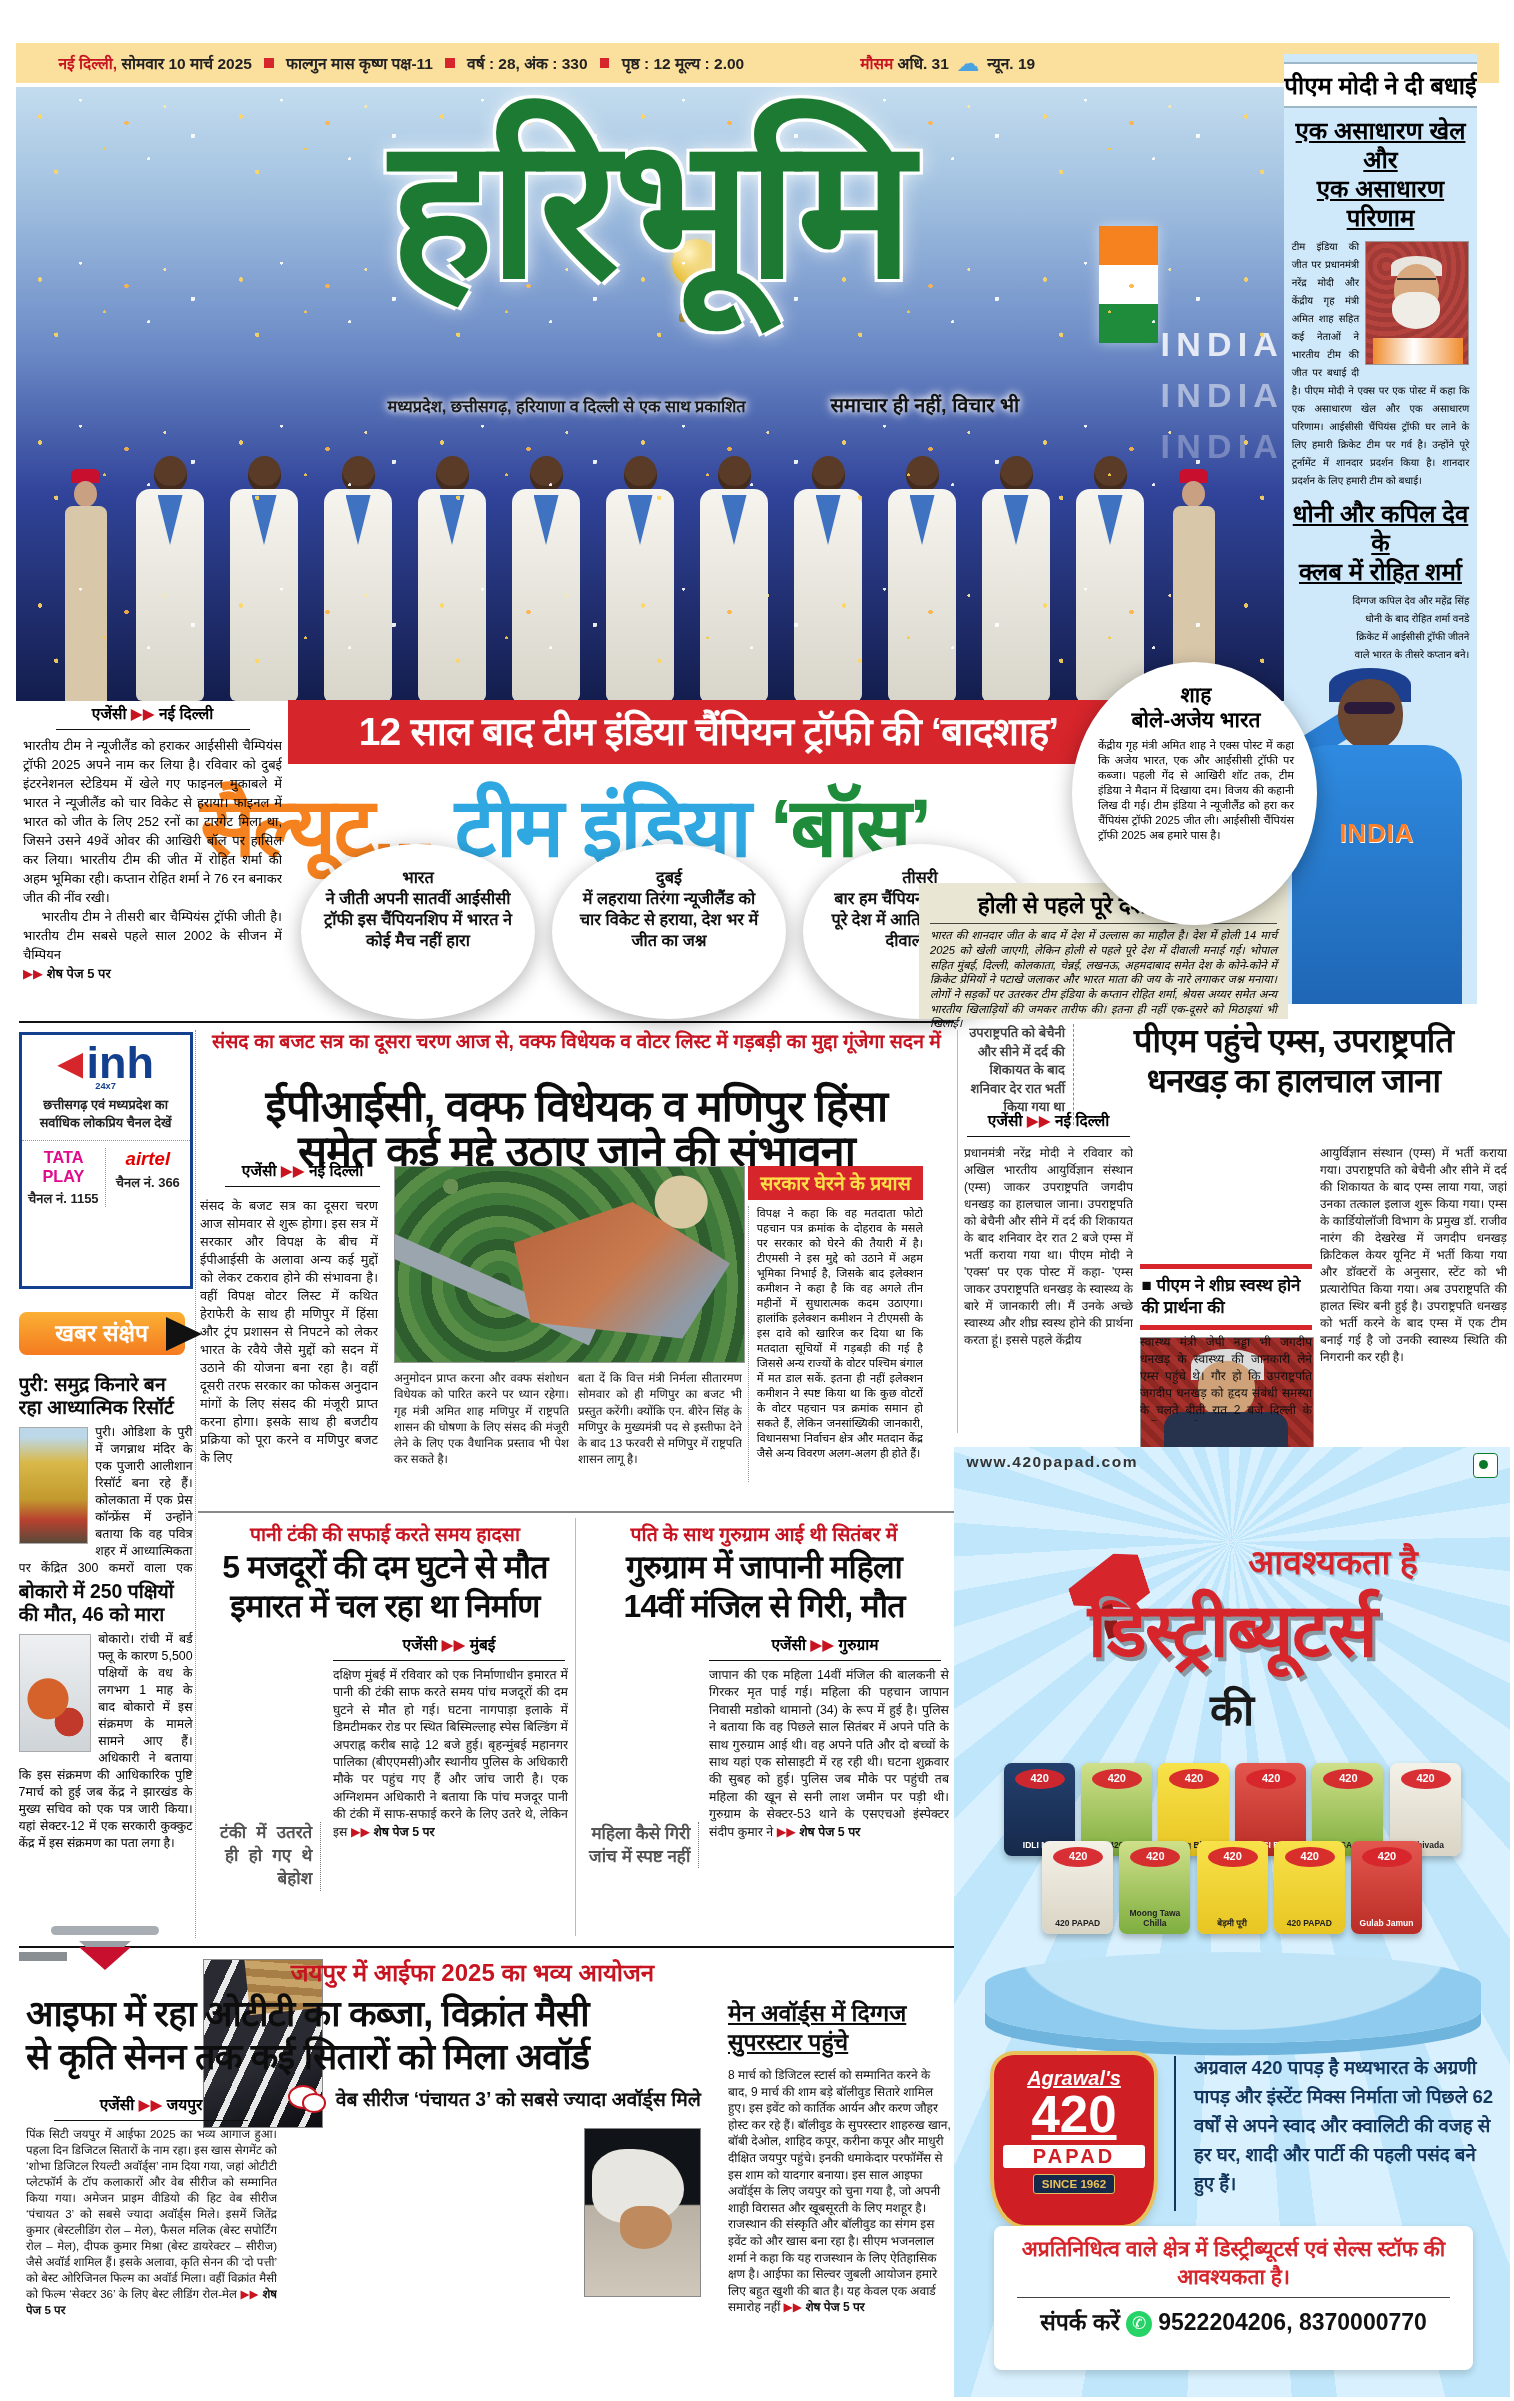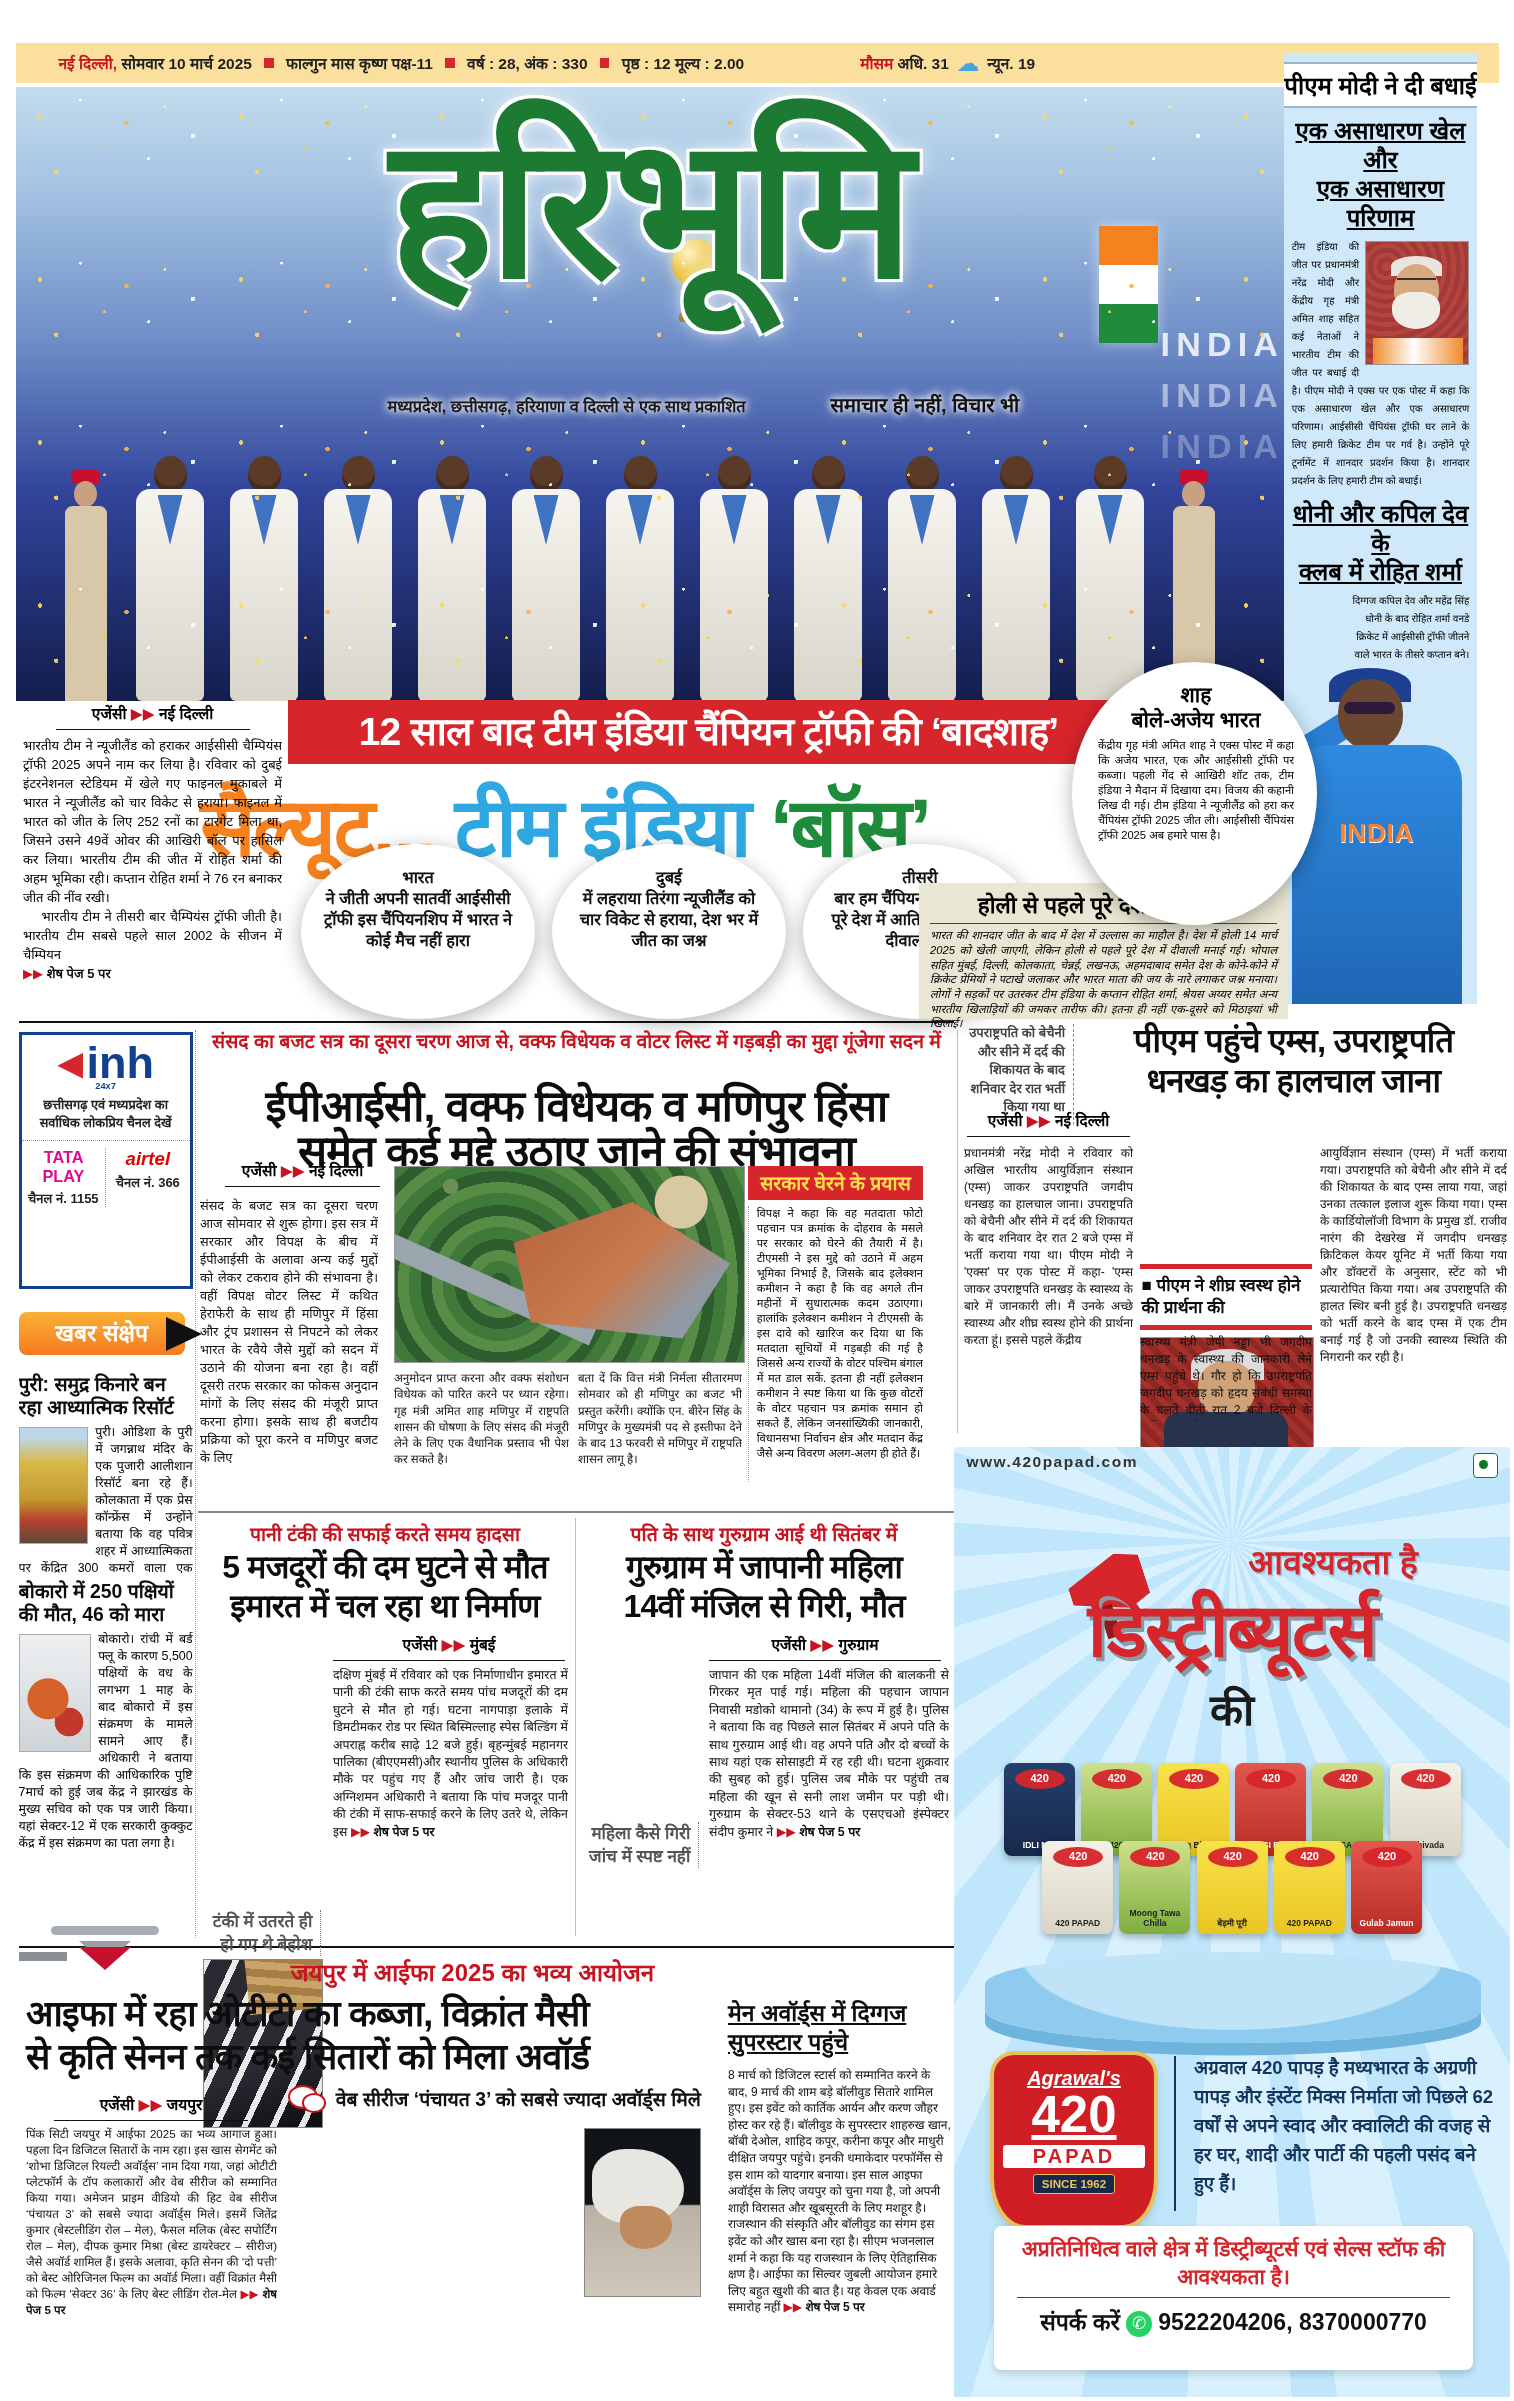--- a/index.html
+++ b/index.html
@@ -411,21 +411,21 @@
     </div>
   <div class="abs capbox" style="left:1140px;top:1264px;width:172px;box-sizing:border-box;">■ <span>पीएम ने शीघ्र स्वस्थ होने की प्रार्थना की</span></div>
   <div class="abs hbody" style="left:1140px;top:1334px;width:172px;height:87px;font-size:12px;line-height:17px;">स्वास्थ्य मंत्री जेपी नड्डा भी जगदीप धनखड़ के स्वास्थ्य की जानकारी लेने एम्स पहुंचे थे। गौर हो कि उपराष्ट्रपति जगदीप धनखड़ को हृदय संबंधी समस्या के चलते बीती रात 2 बजे दिल्ली के अखिल भारतीय</div>
   <div class="abs hbody" style="left:1320px;top:1145px;width:187px;height:276px;font-size:12px;line-height:17px;">आयुर्विज्ञान संस्थान (एम्स) में भर्ती कराया गया। उपराष्ट्रपति को बेचैनी और सीने में दर्द की शिकायत के बाद एम्स लाया गया, जहां उनका तत्काल इलाज शुरू किया गया। एम्स के कार्डियोलॉजी विभाग के प्रमुख डॉ. राजीव नारंग की देखरेख में जगदीप धनखड़ क्रिटिकल केयर यूनिट में भर्ती किया गया और डॉक्टरों के अनुसार, स्टेंट को भी प्रत्यारोपित किया गया। अब उपराष्ट्रपति की हालत स्थिर बनी हुई है। उपराष्ट्रपति धनखड़ को भर्ती करने के बाद एम्स में एक टीम बनाई गई है जो उनकी स्वास्थ्य स्थिति की निगरानी कर रही है।</div>
 
   <div class="abs kick" style="left:200px;top:1520px;width:370px;font-size:19.4px;">पानी टंकी की सफाई करते समय हादसा</div>
   <div class="abs bigh" style="left:200px;top:1548px;width:370px;font-size:32px;line-height:39px;"><span>5 मजदूरों की दम घुटने से मौत</span><br><span>इमारत में चल रहा था निर्माण</span></div>
   <div class="abs tankph" style="left:203px;top:1644px;width:118px;height:167px;">
       <div class="wood"></div>
     </div>
-  <div class="abs capgrey" style="left:203px;top:1910px;width:118px;box-sizing:border-box;">टंकी में उतरते ही हो गए थे बेहोश</div>
+  <div class="abs capgrey" style="left:203px;top:1822px;width:118px;box-sizing:border-box;font-family:Liberation Mono, monospace;">टंकी में उतरते ही हो गए थे बेहोश</div>
   <div class="abs byline" style="left:333px;top:1633px;width:232px;"><span>एजेंसी</span> <span class="arr">▶▶</span> <span>मुंबई</span></div>
   <div class="abs hbody" style="left:333px;top:1667px;width:235px;height:256px;font-size:12.4px;line-height:17.4px;">
     <span>दक्षिण मुंबई में रविवार को एक निर्माणाधीन इमारत में पानी की टंकी साफ करते समय पांच मजदूरों की दम घुटने से मौत हो गई। घटना नागपाड़ा इलाके में डिमटीमकर रोड पर स्थित बिस्मिल्लाह स्पेस बिल्डिंग में अपराह्न करीब साढ़े 12 बजे हुई। बृहन्मुंबई महानगर पालिका (बीएएमसी)और स्थानीय पुलिस के अधिकारी मौके पर पहुंच गए हैं और जांच जारी है। एक अग्निशमन अधिकारी ने बताया कि पांच मजदूर पानी की टंकी में साफ-सफाई करने के लिए उतरे थे, लेकिन इस</span> <span class="arr">▶▶</span> <span class="jump">शेष पेज 5 पर</span>
   </div>
 
   <div class="abs kick" style="left:579px;top:1520px;width:370px;font-size:19.4px;">पति के साथ गुरुग्राम आई थी सितंबर में</div>
   <div class="abs bigh" style="left:579px;top:1548px;width:370px;font-size:32px;line-height:39px;"><span>गुरुग्राम में जापानी महिला</span><br><span>14वीं मंजिल से गिरी, मौत</span></div>
   <div class="abs handph" style="left:584px;top:1644px;width:115px;height:167px;">
       <div class="cloth"></div>
       <div class="hand"></div>

